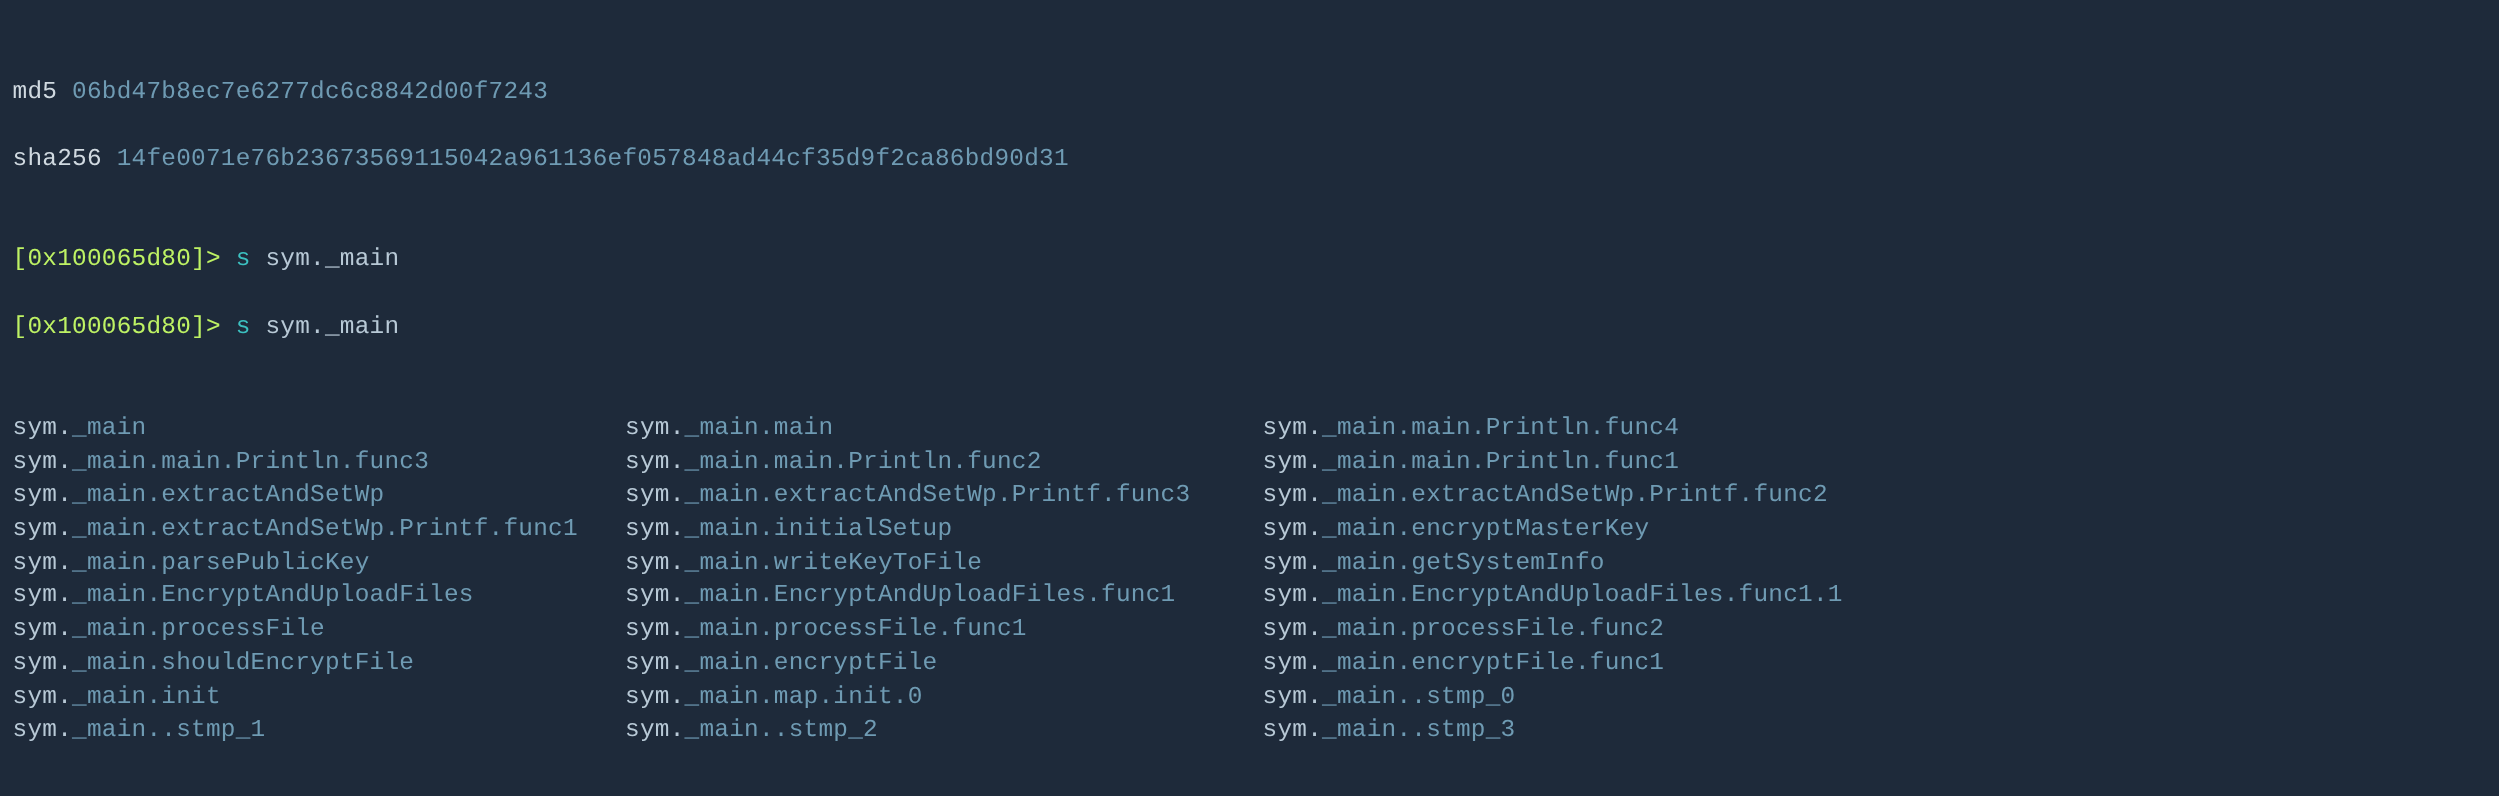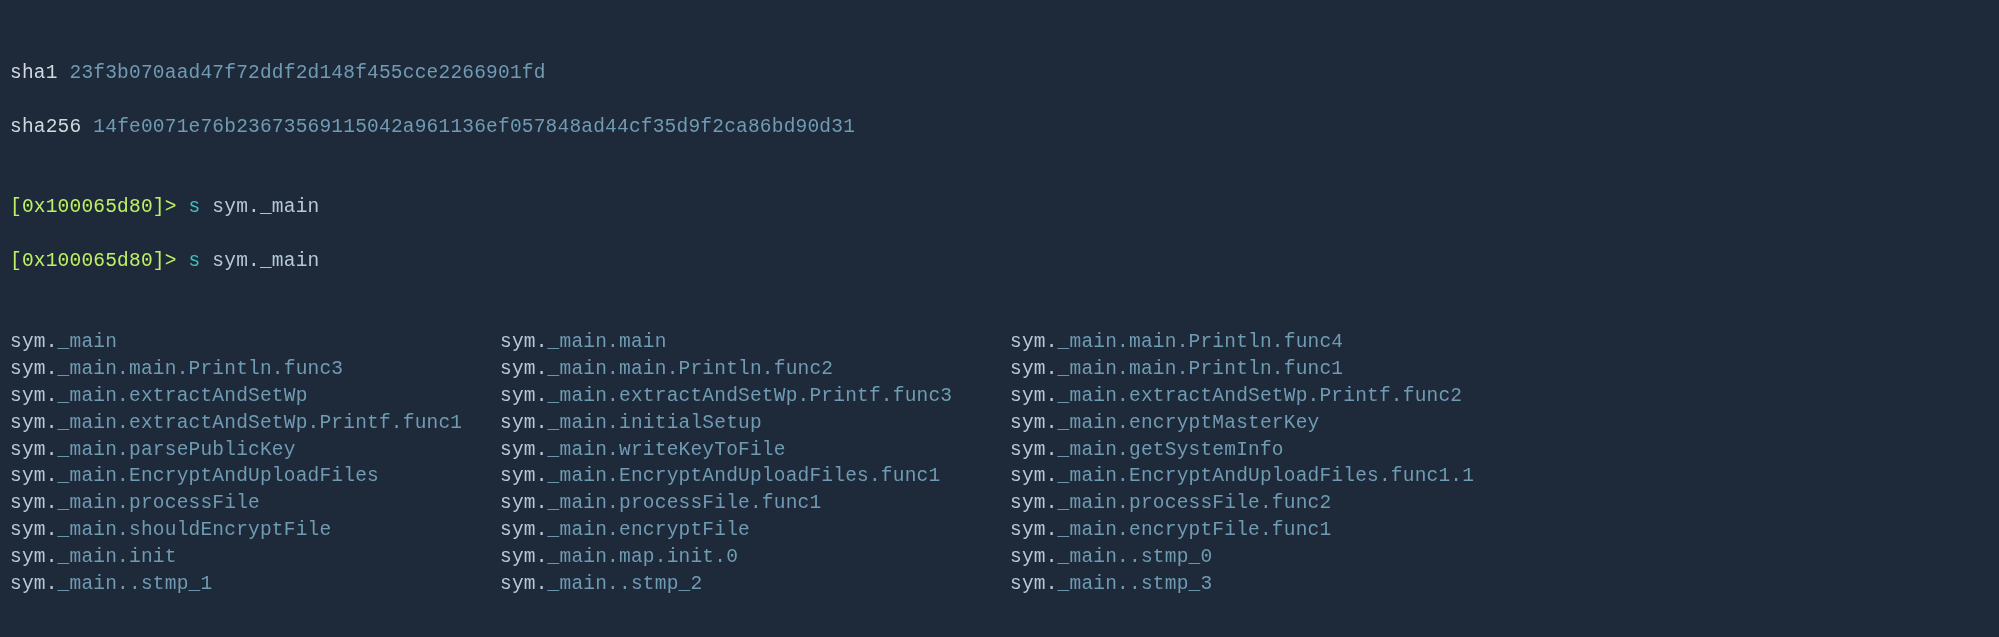--- a/index.html
+++ b/index.html
@@ -45,21 +45,21 @@
   }
   .sym-prefix{
     color:#b8c9d6;
   }
 </style>
 </head>
 <body>
 
 <div class="term">
 
-<div><span class="hash-label">sha1</span> <span class="hash-val">23f3b070aad47f72ddf2d148f455cce2266901fd</span></div>
+<div><span class="hash-label">md5</span> <span class="hash-val">06bd47b8ec7e6277dc6c8842d00f7243</span></div>
 <div><span class="hash-label">sha256</span> <span class="hash-val">14fe0071e76b23673569115042a961136ef057848ad44cf35d9f2ca86bd90d31</span></div>
 
 <div><span class="prompt">[0x100065d80]&gt;</span> <span class="cmd">s</span> <span class="cmd-arg">sym._main</span></div>
 <div><span class="prompt">[0x100065d80]&gt;</span> <span class="cmd">s</span> <span class="cmd-arg">sym._main</span></div>
 
 <div class="sym-cols" id="sym-cols"><div class="sym"><span class="sym-prefix">sym.</span><span class="body">_main</span></div><div class="sym"><span class="sym-prefix">sym.</span><span class="body">_main.main</span></div><div class="sym"><span class="sym-prefix">sym.</span><span class="body">_main.main.Println.func4</span></div><div class="sym"><span class="sym-prefix">sym.</span><span class="body">_main.main.Println.func3</span></div><div class="sym"><span class="sym-prefix">sym.</span><span class="body">_main.main.Println.func2</span></div><div class="sym"><span class="sym-prefix">sym.</span><span class="body">_main.main.Println.func1</span></div><div class="sym"><span class="sym-prefix">sym.</span><span class="body">_main.extractAndSetWp</span></div><div class="sym"><span class="sym-prefix">sym.</span><span class="body">_main.extractAndSetWp.Printf.func3</span></div><div class="sym"><span class="sym-prefix">sym.</span><span class="body">_main.extractAndSetWp.Printf.func2</span></div><div class="sym"><span class="sym-prefix">sym.</span><span class="body">_main.extractAndSetWp.Printf.func1</span></div><div class="sym"><span class="sym-prefix">sym.</span><span class="body">_main.initialSetup</span></div><div class="sym"><span class="sym-prefix">sym.</span><span class="body">_main.encryptMasterKey</span></div><div class="sym"><span class="sym-prefix">sym.</span><span class="body">_main.parsePublicKey</span></div><div class="sym"><span class="sym-prefix">sym.</span><span class="body">_main.writeKeyToFile</span></div><div class="sym"><span class="sym-prefix">sym.</span><span class="body">_main.getSystemInfo</span></div><div class="sym"><span class="sym-prefix">sym.</span><span class="body">_main.EncryptAndUploadFiles</span></div><div class="sym"><span class="sym-prefix">sym.</span><span class="body">_main.EncryptAndUploadFiles.func1</span></div><div class="sym"><span class="sym-prefix">sym.</span><span class="body">_main.EncryptAndUploadFiles.func1.1</span></div><div class="sym"><span class="sym-prefix">sym.</span><span class="body">_main.processFile</span></div><div class="sym"><span class="sym-prefix">sym.</span><span class="body">_main.processFile.func1</span></div><div class="sym"><span class="sym-prefix">sym.</span><span class="body">_main.processFile.func2</span></div><div class="sym"><span class="sym-prefix">sym.</span><span class="body">_main.shouldEncryptFile</span></div><div class="sym"><span class="sym-prefix">sym.</span><span class="body">_main.encryptFile</span></div><div class="sym"><span class="sym-prefix">sym.</span><span class="body">_main.encryptFile.func1</span></div><div class="sym"><span class="sym-prefix">sym.</span><span class="body">_main.init</span></div><div class="sym"><span class="sym-prefix">sym.</span><span class="body">_main.map.init.0</span></div><div class="sym"><span class="sym-prefix">sym.</span><span class="body">_main..stmp_0</span></div><div class="sym"><span class="sym-prefix">sym.</span><span class="body">_main..stmp_1</span></div><div class="sym"><span class="sym-prefix">sym.</span><span class="body">_main..stmp_2</span></div><div class="sym"><span class="sym-prefix">sym.</span><span class="body">_main..stmp_3</span></div></div>
 
 </div>
 
 </body></html>

